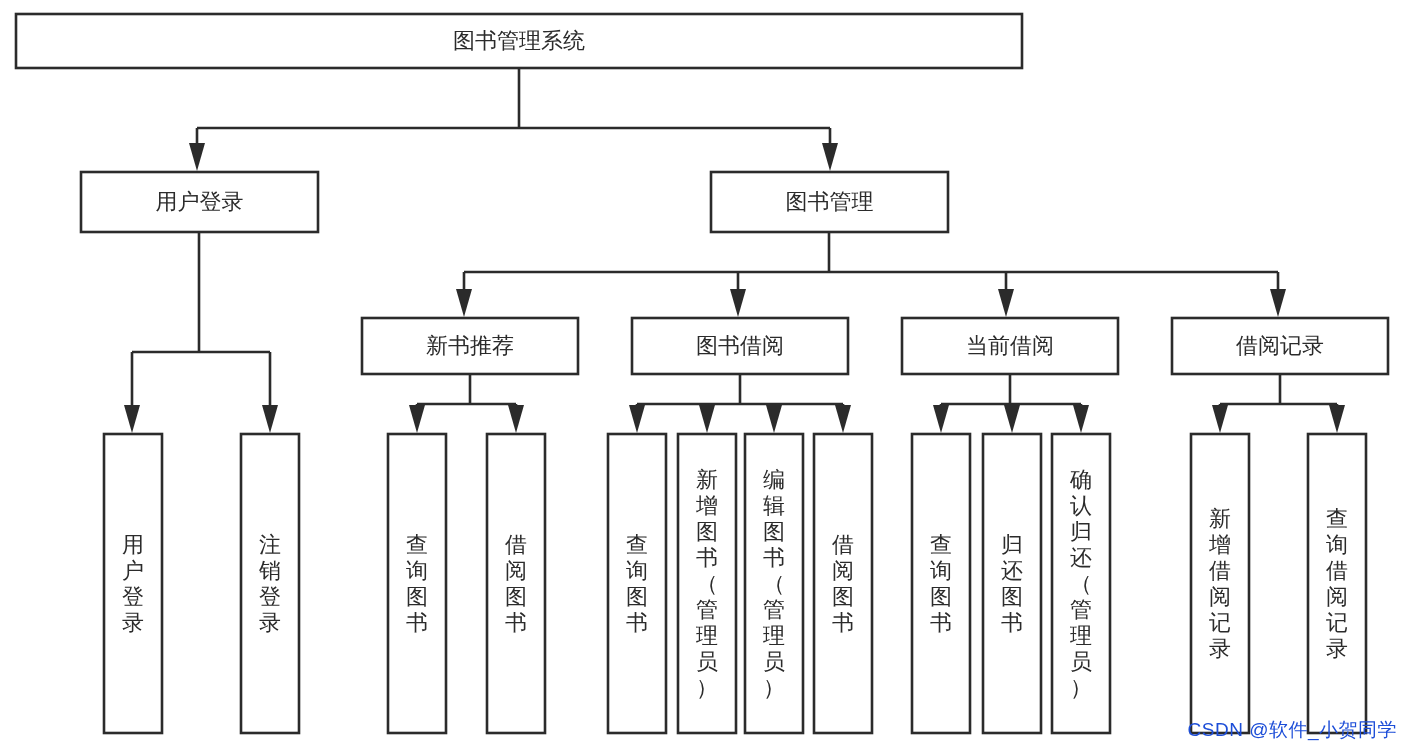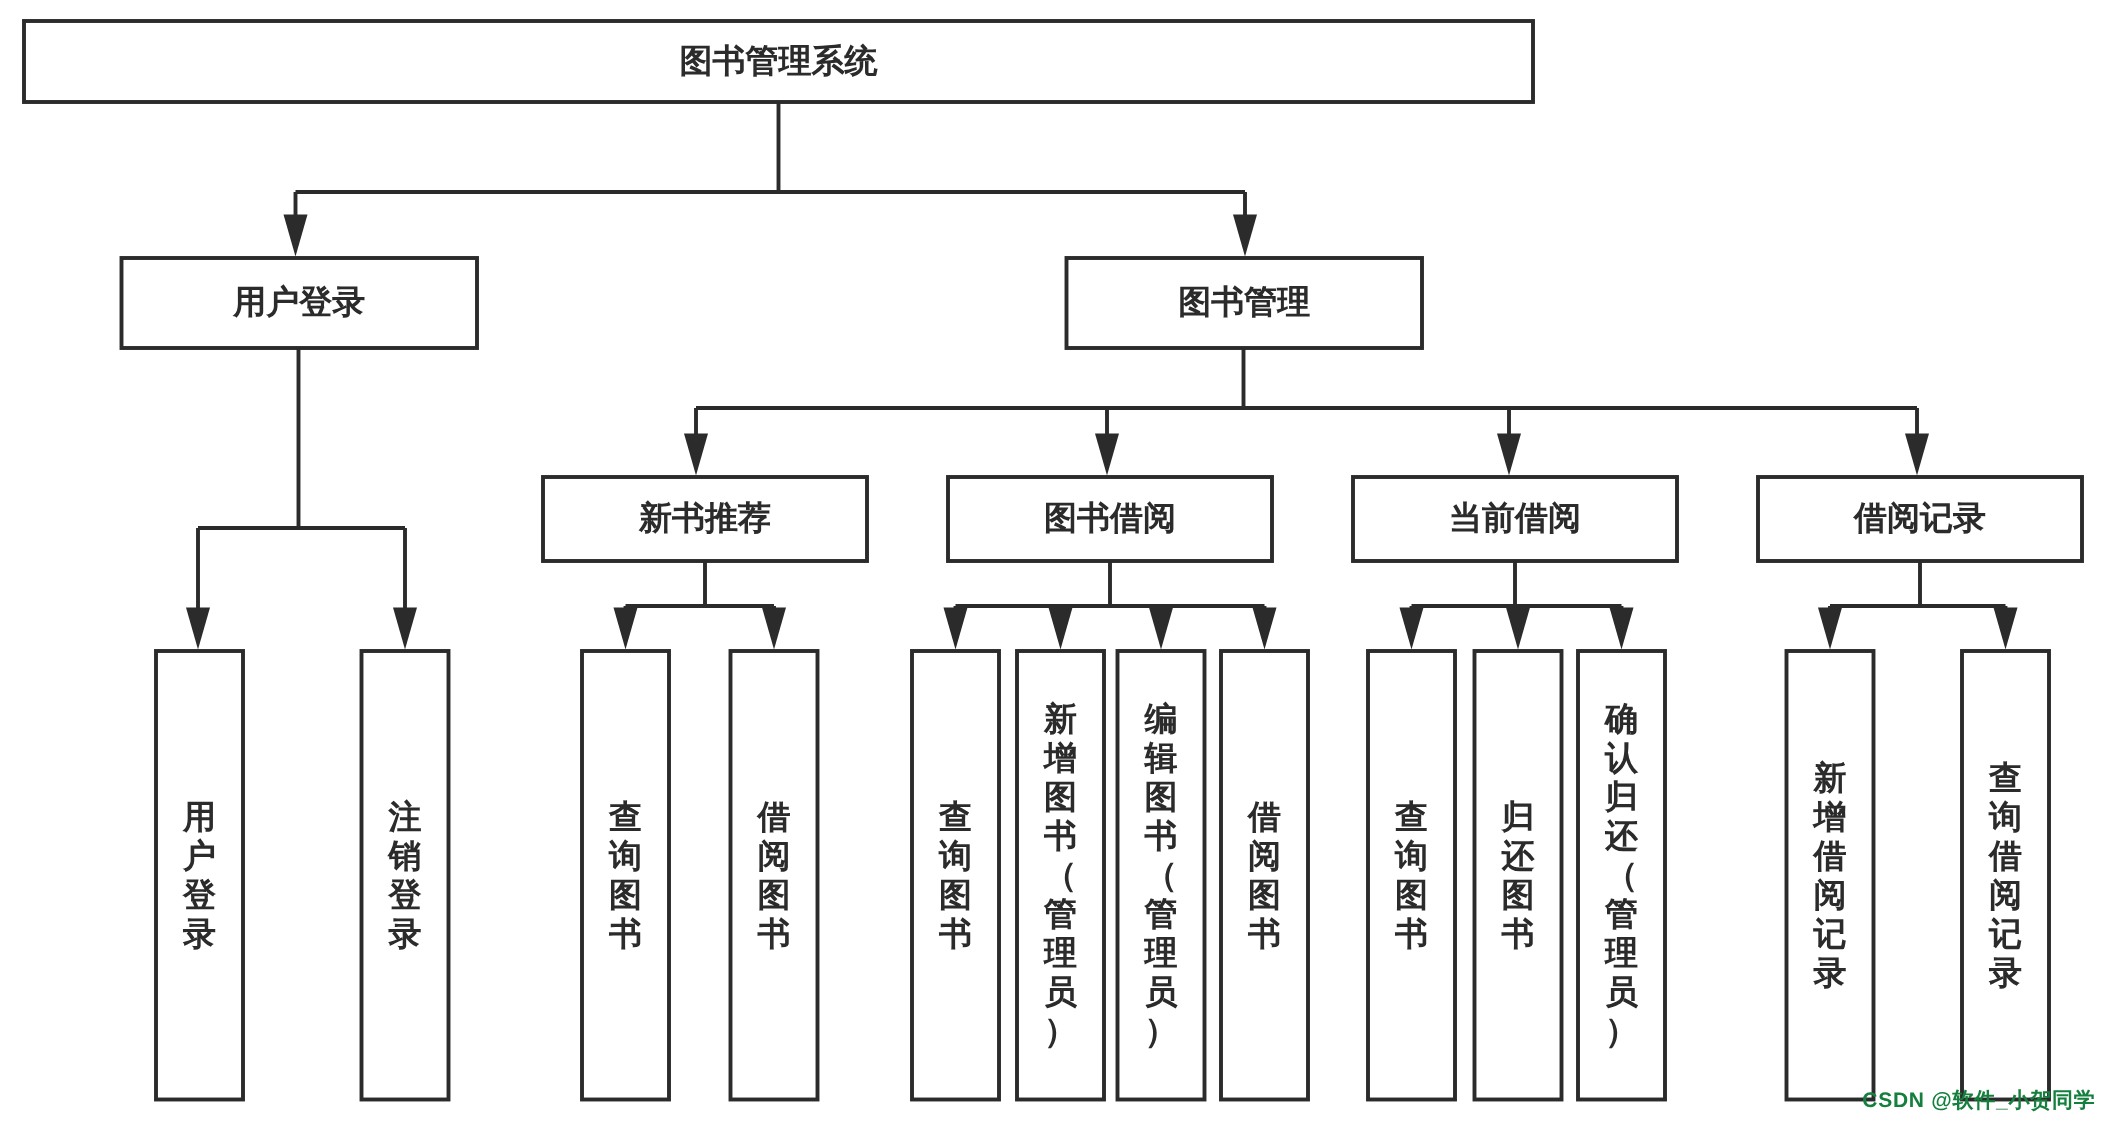--- a/index.html
+++ b/index.html
@@ -1,20 +1,20 @@
 <!DOCTYPE html>
 <html><head>
 <meta charset="utf-8">
 <style>
   html,body{margin:0;padding:0;background:#ffffff;}
   body{
     font-family:"Liberation Sans","DejaVu Sans",sans-serif;
     width:1405px;height:747px;overflow:hidden;
   }
-  #stage{position:relative;width:1405px;height:747px;background:#fff;font-weight:bold;}
+  #stage{position:relative;width:1405px;height:747px;background:#fff;}
   svg#diagram{position:absolute;left:0;top:0;width:1405px;height:747px;display:block;}
   .node-rect{fill:#ffffff;stroke:#2b2b2b;stroke-width:2.6;}
   .edge{stroke:#2b2b2b;stroke-width:2.6;fill:none;stroke-linecap:butt;}
   .arrow-head{fill:#2b2b2b;stroke:none;}
   .node-label{
     fill:#2b2b2b;
     font-family:"Liberation Sans","DejaVu Sans",sans-serif;
     font-size:22px;
     text-anchor:middle;
     dominant-baseline:middle;
@@ -22,22 +22,22 @@
   .node-label-v{
     fill:#2b2b2b;
     font-family:"Liberation Sans","DejaVu Sans",sans-serif;
     font-size:22px;
     text-anchor:middle;
   }
   .watermark{
     position:absolute;
     right:8px;bottom:4px;
     font-family:"Liberation Sans","DejaVu Sans",sans-serif;
-    font-size:14px;
-    color:#15803d;
+    font-size:19px;
+    color:#1d4ed8;
     letter-spacing:0.5px;
     white-space:nowrap;
     pointer-events:none;
   }
 </style>
 </head>
 <body>
 
 <div id="stage">
   <svg id="diagram" viewBox="0 0 1405 747">

